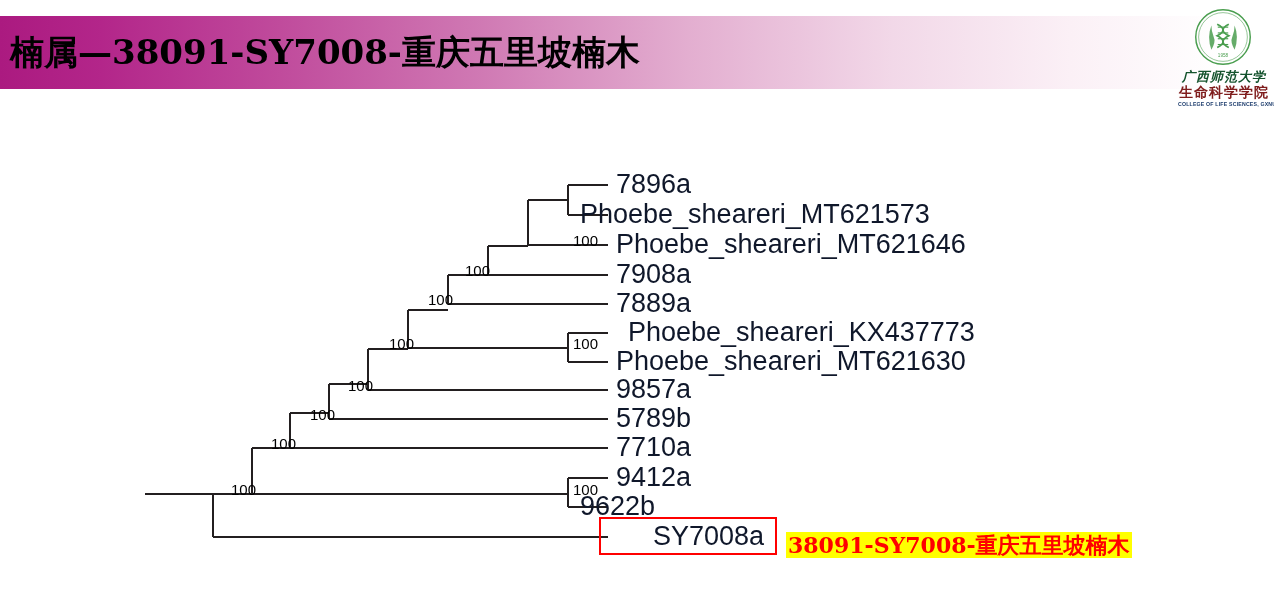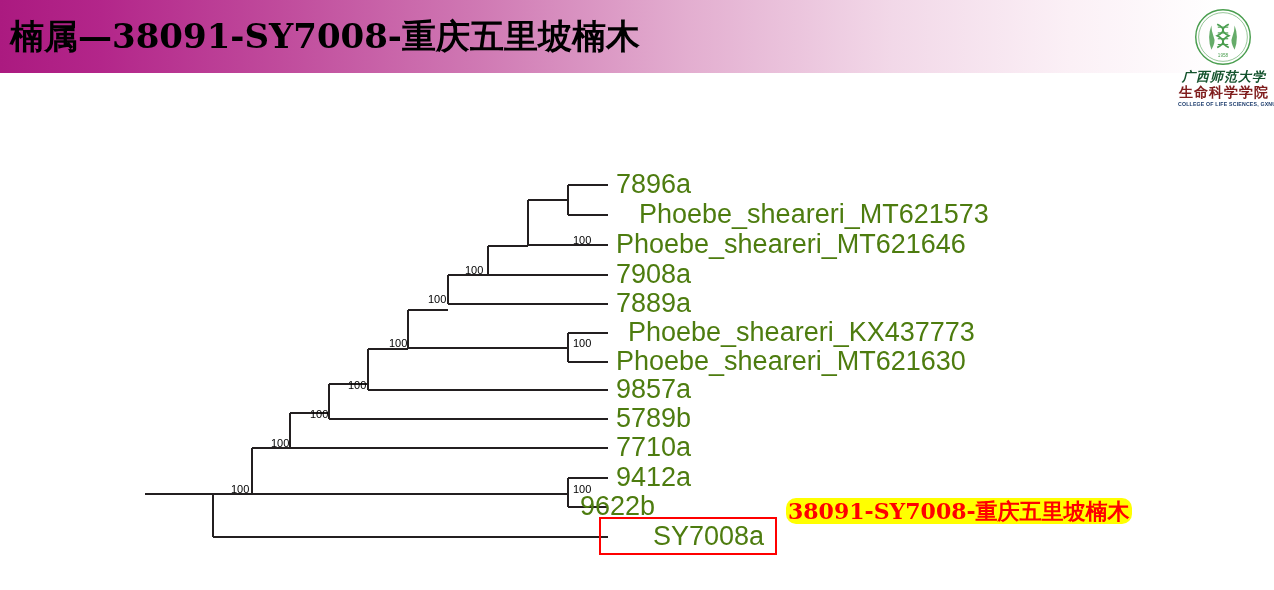--- a/index.html
+++ b/index.html
@@ -11,21 +11,21 @@
     width: 1274px;
     height: 590px;
     position: relative;
     overflow: hidden;
     font-family: "Liberation Sans", sans-serif;
   }
 
   
   #title-bar {
     position: absolute;
-    left: 0; top: 0;
+    left: 0; top: 16px;
     width: 1274px;
     height: 73px;
     background: linear-gradient(to right,
         #ab1a80 0%,
         #b3268a 8%,
         #c04b9c 22%,
         #d07ab4 38%,
         #e3aed0 54%,
         #f2d8e8 70%,
         #fbf0f6 84%,
@@ -112,28 +112,28 @@
     position: absolute;
     left: 0;
     top: 0;
   }
 
   
   .tip-label {
     position: absolute;
     font-family: "Liberation Sans", sans-serif;
     font-size: 27px;
-    color: #4d7c0f;
+    color: #0f172a;
     white-space: nowrap;
     line-height: 27px;
   }
   .boot-label {
     position: absolute;
     font-family: "Liberation Sans", sans-serif;
-    font-size: 11px;
+    font-size: 15px;
     color: #000000;
     white-space: nowrap;
     line-height: 15px;
   }
   #focus-box {
     position: absolute;
     border: 2px solid #ff0000;
     box-sizing: border-box;
     background: transparent;
   }
@@ -231,21 +231,21 @@
       <path d="M528 127 L568 127"></path>
 
       <path d="M568 112 L568 142"></path>
       <path d="M568 112 L608 112"></path>
       <path d="M568 142 L608 142"></path>
 
     </g>
   </svg>
 
   <div class="tip-label" style="left:616px; top:98px;">7896a</div>
-  <div class="tip-label" style="left:639px; top:128px;">Phoebe_sheareri_MT621573</div>
+  <div class="tip-label" style="left:580px; top:128px;">Phoebe_sheareri_MT621573</div>
   <div class="tip-label" style="left:616px; top:158px;">Phoebe_sheareri_MT621646</div>
   <div class="tip-label" style="left:616px; top:188px;">7908a</div>
   <div class="tip-label" style="left:616px; top:217px;">7889a</div>
   <div class="tip-label" style="left:616px; top:246px;margin-left:12px;">Phoebe_sheareri_KX437773</div>
   <div class="tip-label" style="left:616px; top:275px;">Phoebe_sheareri_MT621630</div>
   <div class="tip-label" style="left:616px; top:303px;">9857a</div>
   <div class="tip-label" style="left:616px; top:332px;">5789b</div>
   <div class="tip-label" style="left:616px; top:361px;">7710a</div>
   <div class="tip-label" style="left:616px; top:391px;">9412a</div>
   <div class="tip-label" style="left:580px; top:420px;">9622b</div>
@@ -257,15 +257,15 @@
   <div class="boot-label" style="left:573px; top:263px;">100</div>
   <div class="boot-label" style="left:389px; top:263px;">100</div>
   <div class="boot-label" style="left:348px; top:305px;">100</div>
   <div class="boot-label" style="left:310px; top:334px;">100</div>
   <div class="boot-label" style="left:271px; top:363px;">100</div>
   <div class="boot-label" style="left:573px; top:409px;">100</div>
   <div class="boot-label" style="left:231px; top:409px;">100</div>
 
   <div id="focus-box" style="left:599px; top:444px; width:178px; height:38px;"></div>
 
-  <div id="focus-annotation" style="left:786px; top:425px;border-radius:10px;">38091-SY7008-重庆五里坡楠木</div>
+  <div id="focus-annotation" style="left:786px; top:459px;">38091-SY7008-重庆五里坡楠木</div>
 
 </div>
 
 </body></html>

